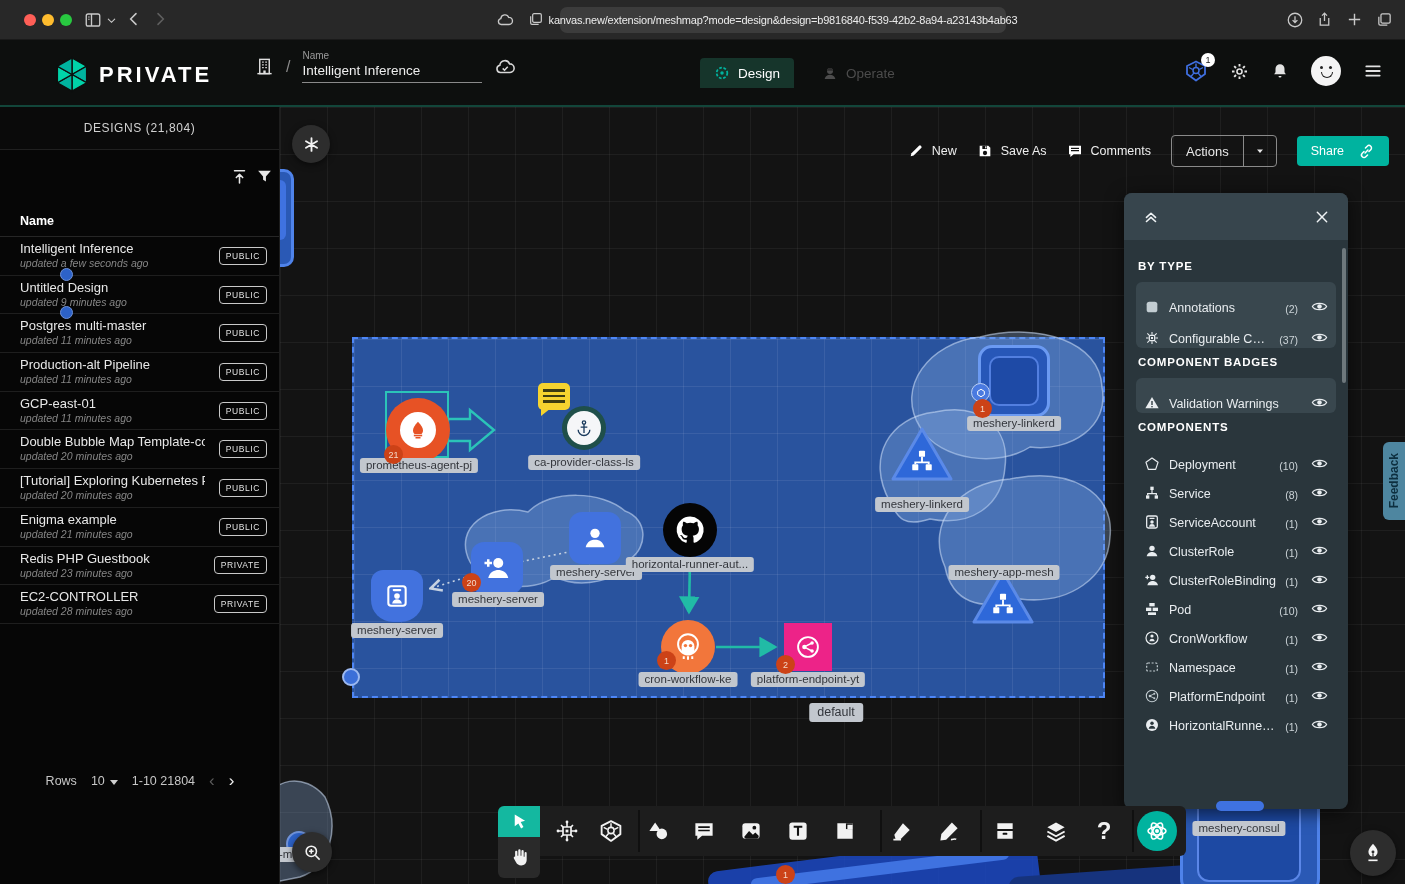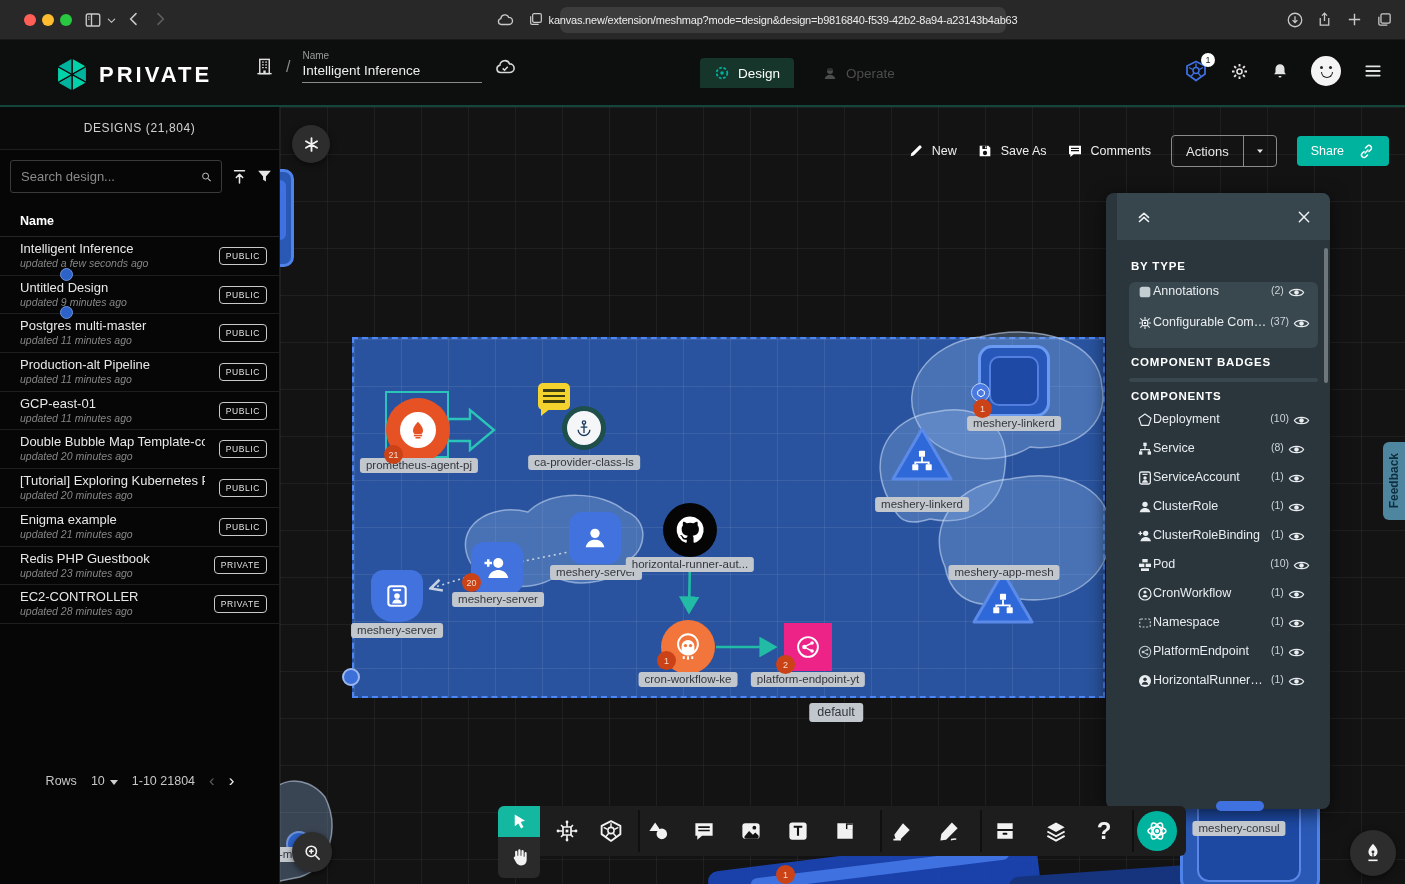--- a/index.html
+++ b/index.html
@@ -67,26 +67,26 @@
   .tri-node { width:66px; height:58px; position:relative; display:flex; align-items:flex-end; justify-content:center; }
   .circbtn { position:absolute; background:#2d2d2d; border-radius:50%; display:flex; align-items:center; justify-content:center; z-index:6; box-shadow:0 2px 6px rgba(0,0,0,0.5); }
   .actionbar { position:absolute; top:28px; right:16px; display:flex; align-items:center; gap:20px; z-index:6; color:#eeeeee; font-size:12.5px; }
   .actitem { display:flex; align-items:center; gap:8px; }
   .actionsbtn { display:flex; align-items:center; border:1px solid #8a8a8a; border-radius:4px; height:32px; color:#e8e8e8; font-size:13px; }
   .actionsbtn .lbl { padding:0 14px; }
   .actionsbtn .ddl { border-left:1px solid #8a8a8a; height:100%; display:flex; align-items:center; padding:0 10px; }
   .sharebtn { display:flex; align-items:center; gap:14px; background:#00b39f; color:#ffffff; border-radius:4px; height:30px; padding:0 14px; font-size:12.5px; }
 
   
-  .rpanel { position:absolute; left:826px; top:86px; width:224px; height:616px; background:#2a363c; border-radius:8px; z-index:6; box-shadow:0 4px 18px rgba(0,0,0,0.6); overflow:hidden;padding-left:11px; }
+  .rpanel { position:absolute; left:844px; top:86px; width:224px; height:616px; background:#2a363c; border-radius:8px; z-index:6; box-shadow:0 4px 18px rgba(0,0,0,0.6); overflow:hidden; }
   .rphead { height:47px; background:#37454d; display:flex; align-items:center; justify-content:space-between; padding:0 18px; }
   .rpbody { padding:12px 12px 0 12px; }
   .rptitle { color:#ffffff; font-weight:bold; font-size:11.5px; letter-spacing:0.8px; margin:8px 2px 10px; }
   .rpgroup { background:#39474e; border-radius:6px; padding:2px 8px; margin-bottom:6px; }
-  .rprow { display:flex; align-items:flex-start; height:31px; color:#e9edf0; font-size:12.5px; }
+  .rprow { display:flex; align-items:flex-end; height:31px; gap:9px; color:#e9edf0; font-size:12.5px; }
   .rprow .rlbl { flex:1; white-space:nowrap; overflow:hidden; text-overflow:ellipsis; max-width:118px; }
   .rprow .rcnt { color:#ccd4d8; font-size:10.5px; margin-right:4px; }
   .rpscroll { position:absolute; right:2px; top:55px; width:4px; height:135px; background:#6e787c; border-radius:2px; }
 
   
   .btoolbar { position:absolute; left:218px; top:699px; width:688px; height:50px; background:#1d1d1d; border-radius:6px; z-index:7; }
   .tbdiv { position:absolute; top:4px; width:2px; height:42px; background:#101010; }
   .tbicon { position:absolute; top:50%; transform:translate(-50%,-50%); }
   .selcol { position:absolute; left:218px; top:699px; width:42px; z-index:8; }
   .selcur { height:31px; background:#14b8a0; border-radius:6px 0 0 0; display:flex; align-items:center; justify-content:center; }
@@ -469,26 +469,20 @@
       <div class="avatar"></div>
       <svg class="ic" width="20" height="20" style="color:#e2e2e2">
           <use href="#s-menu"></use>
         </svg>
     </div>
   </div>
 
   <div class="sidebar">
     <div class="sbtitle">DESIGNS (21,804)</div>
     <div class="searchrow">
-      <div class="searchbox">
-        <input placeholder="Search design..." style="">
-        <svg class="ic" width="16" height="16" style="color:#cfcfcf;margin-right:9px">
-            <use href="#s-search"></use>
-          </svg>
-      </div>
       <svg class="ic abs" style="left:231px;top:18px;color:#e6e6e6" width="17" height="17">
           <use href="#s-upload"></use>
         </svg>
       <svg class="ic abs" style="left:256px;top:18px;color:#e6e6e6" width="17" height="17">
           <use href="#s-filter"></use>
         </svg>
     </div>
     <div class="colname">Name</div>
 
     <div>
@@ -797,20 +791,29 @@
               </svg>
             <span class="rlbl">Configurable Compon</span>
             <span class="rcnt">(37)</span>
             <svg class="ic" width="17" height="17" style="color:#e9edf0">
                 <use href="#s-eye"></use>
               </svg>
           </div>
         </div>
         <div class="rptitle">COMPONENT BADGES</div>
         <div class="rpgroup">
+          <div class="rprow">
+            <svg class="ic" width="16" height="16" style="color:#e9edf0">
+                <use href="#s-warn"></use>
+              </svg>
+            <span class="rlbl" style="max-width:150px">Validation Warnings</span>
+            <svg class="ic" width="17" height="17" style="color:#e9edf0">
+                <use href="#s-eye"></use>
+              </svg>
+          </div>
         </div>
         <div class="rptitle">COMPONENTS</div>
         <div style="padding:0 8px">
           <div class="rprow" style="height:29px">
             <svg class="ic" width="16" height="16" style="color:#e9edf0">
                 <use href="#s-dep"></use>
               </svg>
             <span class="rlbl">Deployment</span>
             <span class="rcnt">(10)</span>
             <svg class="ic" width="17" height="17" style="color:#e9edf0">

